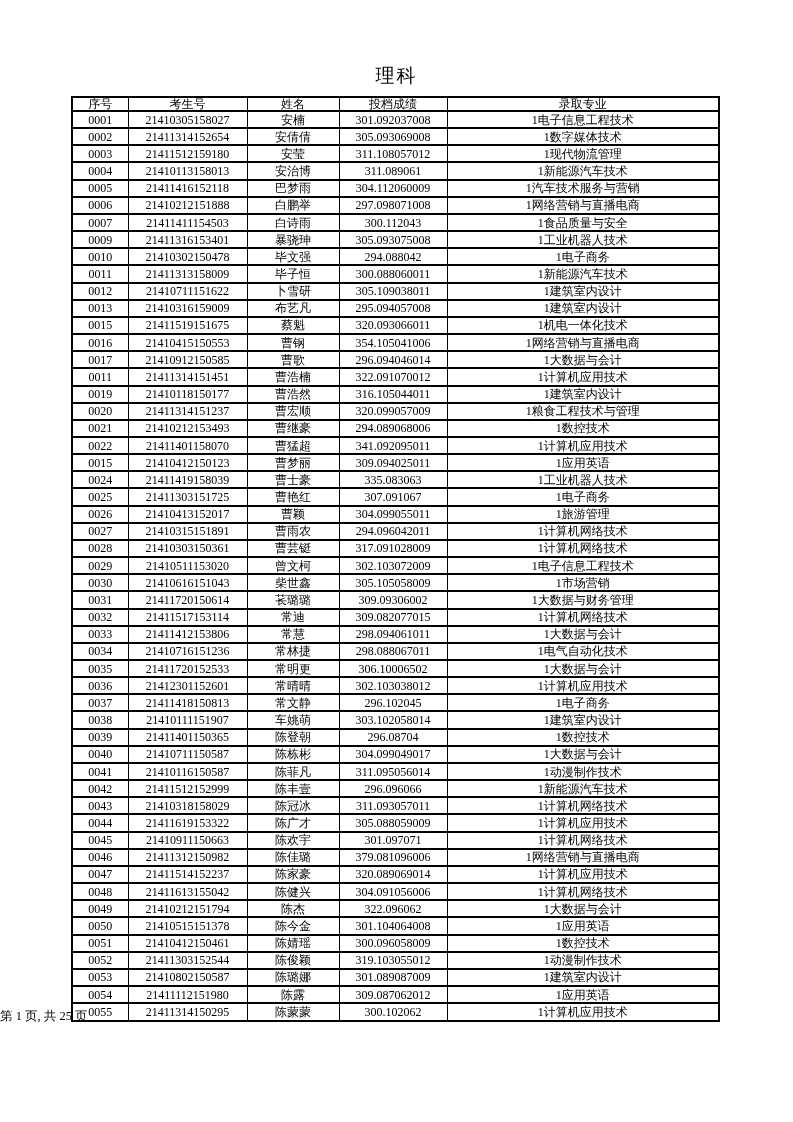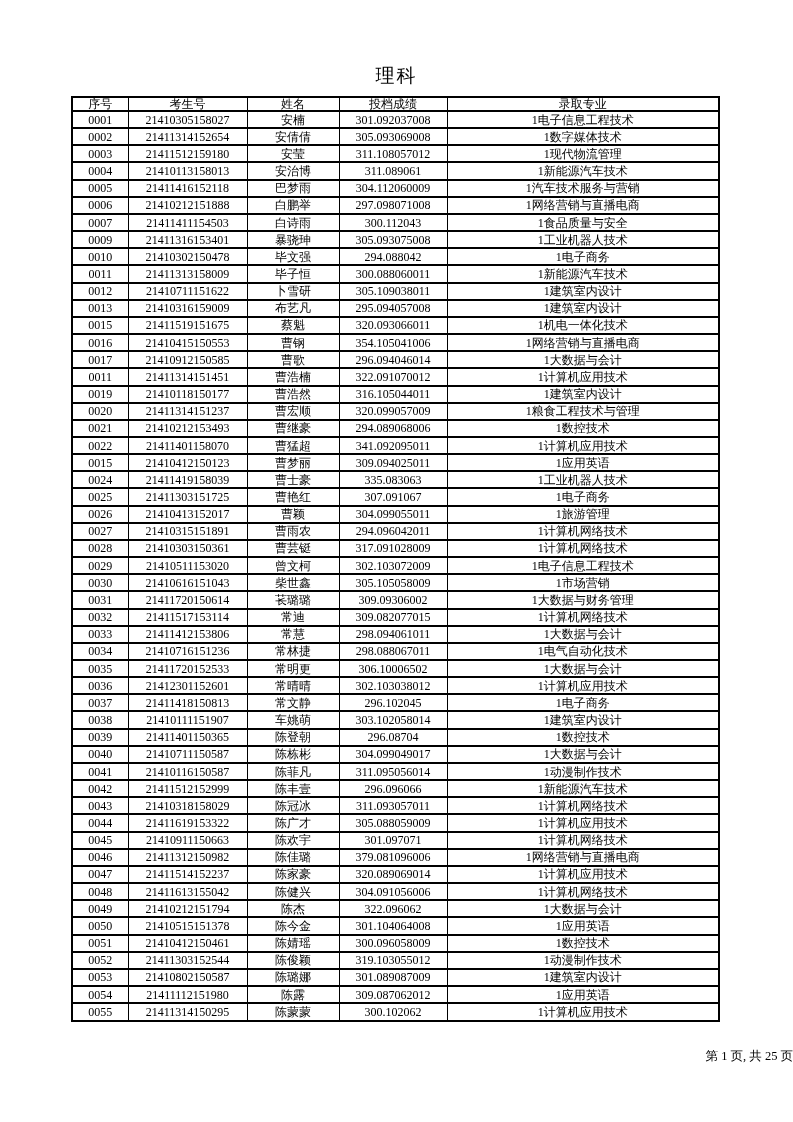--- a/index.html
+++ b/index.html
@@ -43,24 +43,24 @@
     text-align: center;
     vertical-align: middle;
     font-size: 12px;
     font-weight: normal;
     line-height: 1;
     white-space: nowrap;
     overflow: hidden;
   }
   .page-footer {
     position: absolute;
-    top: 1048px;
+    top: 1008px;
     left: 0;
     width: 100%;
-    text-align: right;
+    text-align: left;
     font-size: 12.5px;
   }
 </style>
 </head>
 <body>
 
 <div class="page-title">理科</div>
 
 <table class="results">
   <colgroup>

